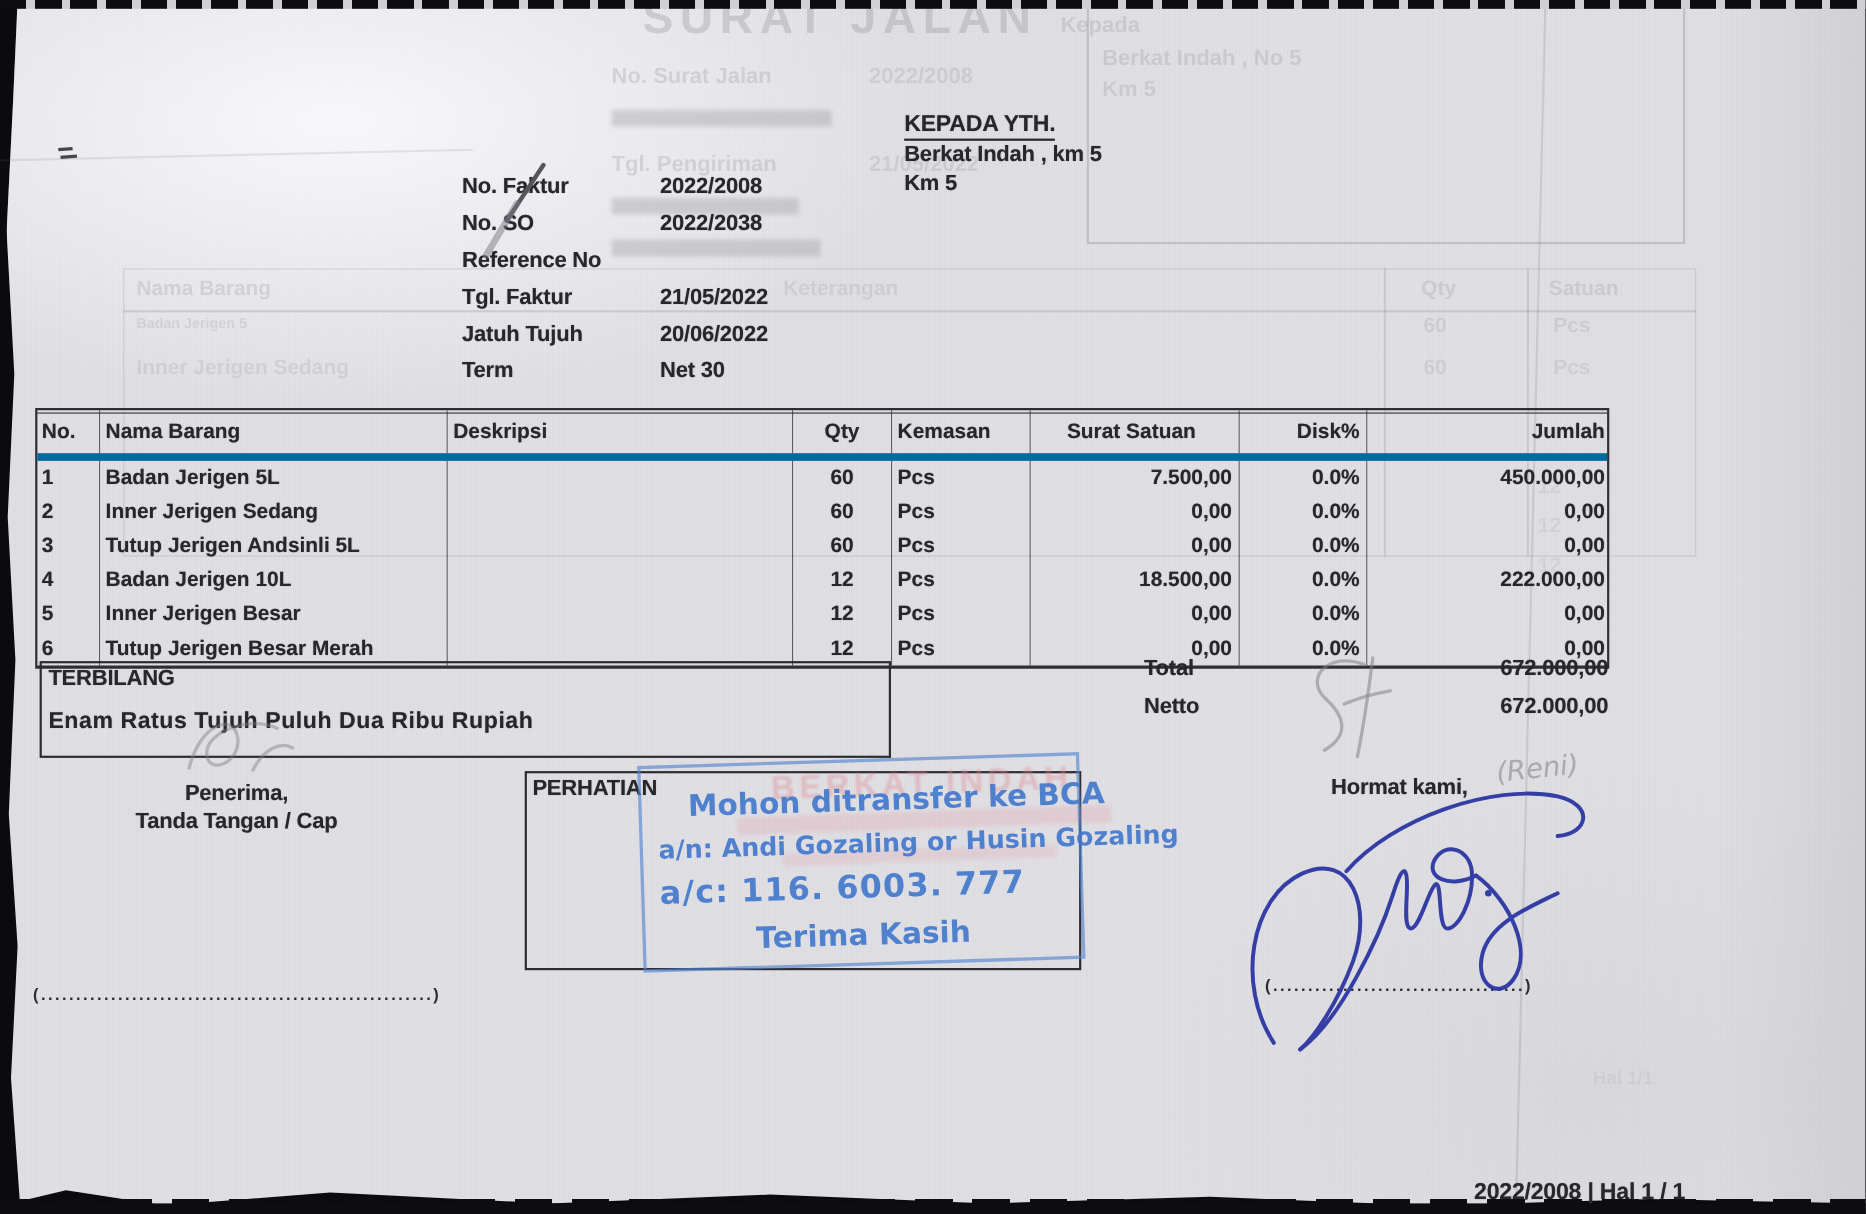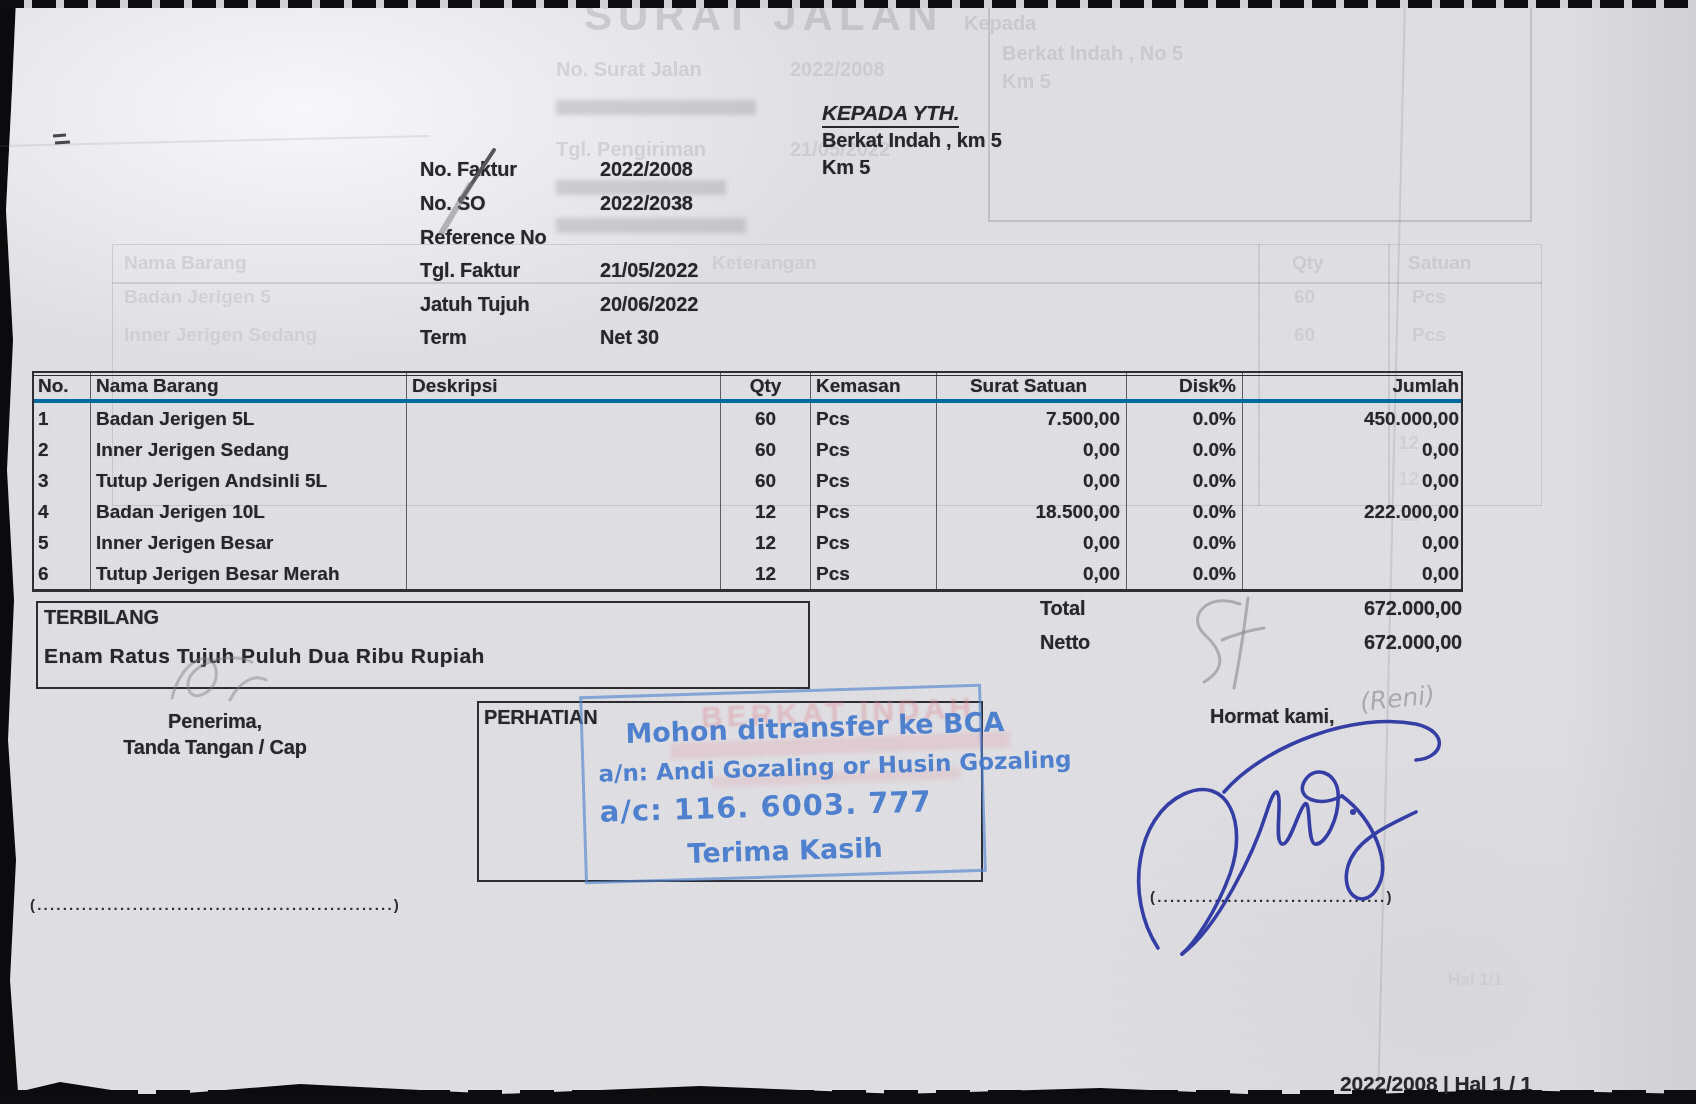--- a/index.html
+++ b/index.html
@@ -18,21 +18,21 @@
   }
   .abs{position:absolute;}
   .p{font-weight:700;color:#26262b;letter-spacing:-0.2px;text-shadow:0 0 1px rgba(40,40,45,0.45);}
   .g{font-weight:700;color:rgba(135,135,143,0.55);filter:blur(0.7px);white-space:nowrap;}
   .gbar{background:rgba(135,135,143,0.30);filter:blur(2px);}
   .gline{background:rgba(135,135,143,0.35);}
   
   .tbl{position:absolute;left:32px;top:371px;width:1431px;border:2px solid #2e2e33;border-bottom-width:3px;z-index:2;}
   .tbl::before{content:"";position:absolute;left:0;right:0;top:2px;height:1px;background:#2e2e33;}
   .tr{display:grid;grid-template-columns:56px 316px 314px 90px 126px 190px 116px 223px;height:31px;}
-  .tr.th{height:30px;border-bottom:4px solid #0369a1;text-align:center;}
+  .tr.th{height:46px;border-bottom:7px solid #0369a1;text-align:center;}
   .c{display:flex;align-items:center;border-left:1px solid rgba(50,50,56,0.75);font-size:19px;font-weight:700;color:#26262b;text-shadow:0 0 1px rgba(40,40,45,0.45);overflow:visible;white-space:nowrap;}
   .tr .c:first-child{border-left:none;padding-left:4px;}
   .c:nth-child(2),.c:nth-child(3),.c:nth-child(5){padding-left:5px;}
   .c:nth-child(4){justify-content:center;}
   .c:nth-child(6),.c:nth-child(7),.c:nth-child(8){justify-content:flex-end;padding-right:6px;}
   .tr.th .c:nth-child(6){justify-content:center;}
   .box{border:2.5px solid #2c2c31;position:absolute;z-index:2;}
   .dots{font-size:15px;letter-spacing:2.2px;color:#2c2c31;font-weight:700;white-space:nowrap;}
   .stamp{position:absolute;left:582px;top:690px;width:402px;height:188px;border:3px solid rgba(84,133,208,0.70);transform:rotate(-1.8deg);z-index:4;color:#4379cd;opacity:0.92;}
   .stamp div{position:absolute;white-space:nowrap;font-family:"DejaVu Sans",sans-serif;}
@@ -63,37 +63,37 @@
   <div class="abs g" style="left:1002px;top:70px;font-size:20px;opacity:.42;z-index:1;">Km 5</div>
 
   <div class="abs" style="left:112px;top:244px;width:1430px;height:262px;border:1.5px solid rgba(135,135,143,0.28);z-index:1;"></div>
   <div class="abs gline" style="left:112px;top:282px;width:1430px;height:1.5px;opacity:.8;z-index:1;"></div>
   <div class="abs gline" style="left:1258px;top:244px;width:1.5px;height:262px;opacity:.7;z-index:1;"></div>
   <div class="abs gline" style="left:1388px;top:244px;width:1.5px;height:262px;opacity:.7;z-index:1;"></div>
   <div class="abs g" style="left:124px;top:252px;font-size:19px;opacity:.42;z-index:1;">Nama Barang</div>
   <div class="abs g" style="left:712px;top:252px;font-size:19px;opacity:.35;z-index:1;">Keterangan</div>
   <div class="abs g" style="left:1292px;top:252px;font-size:19px;opacity:.42;z-index:1;">Qty</div>
   <div class="abs g" style="left:1408px;top:252px;font-size:19px;opacity:.42;z-index:1;">Satuan</div>
-  <div class="abs g" style="left:124px;top:286px;font-size:19px;opacity:.38;z-index:1;">Badan Jerigen 5</div>
+  <div class="abs g" style="left:124px;top:286px;font-size:13px;opacity:.38;z-index:1;">Badan Jerigen 5</div>
   <div class="abs g" style="left:1294px;top:286px;font-size:19px;opacity:.38;z-index:1;">60</div>
   <div class="abs g" style="left:1412px;top:286px;font-size:19px;opacity:.38;z-index:1;">Pcs</div>
   <div class="abs g" style="left:124px;top:324px;font-size:19px;opacity:.35;z-index:1;">Inner Jerigen Sedang</div>
   <div class="abs g" style="left:1294px;top:324px;font-size:19px;opacity:.35;z-index:1;">60</div>
   <div class="abs g" style="left:1412px;top:324px;font-size:19px;opacity:.35;z-index:1;">Pcs</div>
   <div class="abs g" style="left:1398px;top:432px;font-size:19px;opacity:.30;z-index:1;">12</div>
   <div class="abs g" style="left:1398px;top:468px;font-size:19px;opacity:.28;z-index:1;">12</div>
   <div class="abs g" style="left:1398px;top:504px;font-size:19px;opacity:.26;z-index:1;">12</div>
   <div class="abs g" style="left:1448px;top:970px;font-size:17px;opacity:.22;z-index:1;">Hal 1/1</div>
 
   <div class="abs" style="left:1404px;top:0;width:2px;height:1106px;background:rgba(115,115,125,0.20);transform:rotate(1.4deg);transform-origin:top;z-index:1;"></div>
   <div class="abs" style="left:0;top:140px;width:430px;height:2px;background:rgba(115,115,125,0.15);transform:rotate(-1.3deg);z-index:1;"></div>
   <div class="abs" style="left:53px;top:134px;width:13px;height:3px;background:#45454c;transform:rotate(-4deg);z-index:2;"></div>
   <div class="abs" style="left:55px;top:141px;width:15px;height:3px;background:#45454c;transform:rotate(-4deg);z-index:2;"></div>
 
-  <div class="abs p" style="left:822px;top:101px;font-size:21px;border-bottom:2px solid #26262b;padding-bottom:1px;z-index:2;font-style:italic;">KEPADA YTH.</div>
+  <div class="abs p" style="left:822px;top:101px;font-size:21px;border-bottom:2px solid #26262b;padding-bottom:1px;z-index:2;">KEPADA YTH.</div>
   <div class="abs p" style="left:822px;top:129px;font-size:20px;font-weight:600;z-index:2;">Berkat Indah , km 5</div>
   <div class="abs p" style="left:822px;top:156px;font-size:20px;font-weight:600;z-index:2;">Km 5</div>
 
   <div class="abs p" style="left:420px;top:158px;font-size:20px;z-index:2;">No. Faktur</div>
   <div class="abs p" style="left:600px;top:158px;font-size:20px;font-weight:600;z-index:2;">2022/2008</div>
   <div class="abs p" style="left:420px;top:192px;font-size:20px;z-index:2;">No. SO</div>
   <div class="abs p" style="left:600px;top:192px;font-size:20px;font-weight:600;z-index:2;">2022/2038</div>
   <div class="abs p" style="left:420px;top:226px;font-size:20px;z-index:2;">Reference No</div>
   <div class="abs p" style="left:600px;top:226px;font-size:20px;font-weight:600;z-index:2;"></div>
   <div class="abs p" style="left:420px;top:259px;font-size:20px;z-index:2;">Tgl. Faktur</div>

